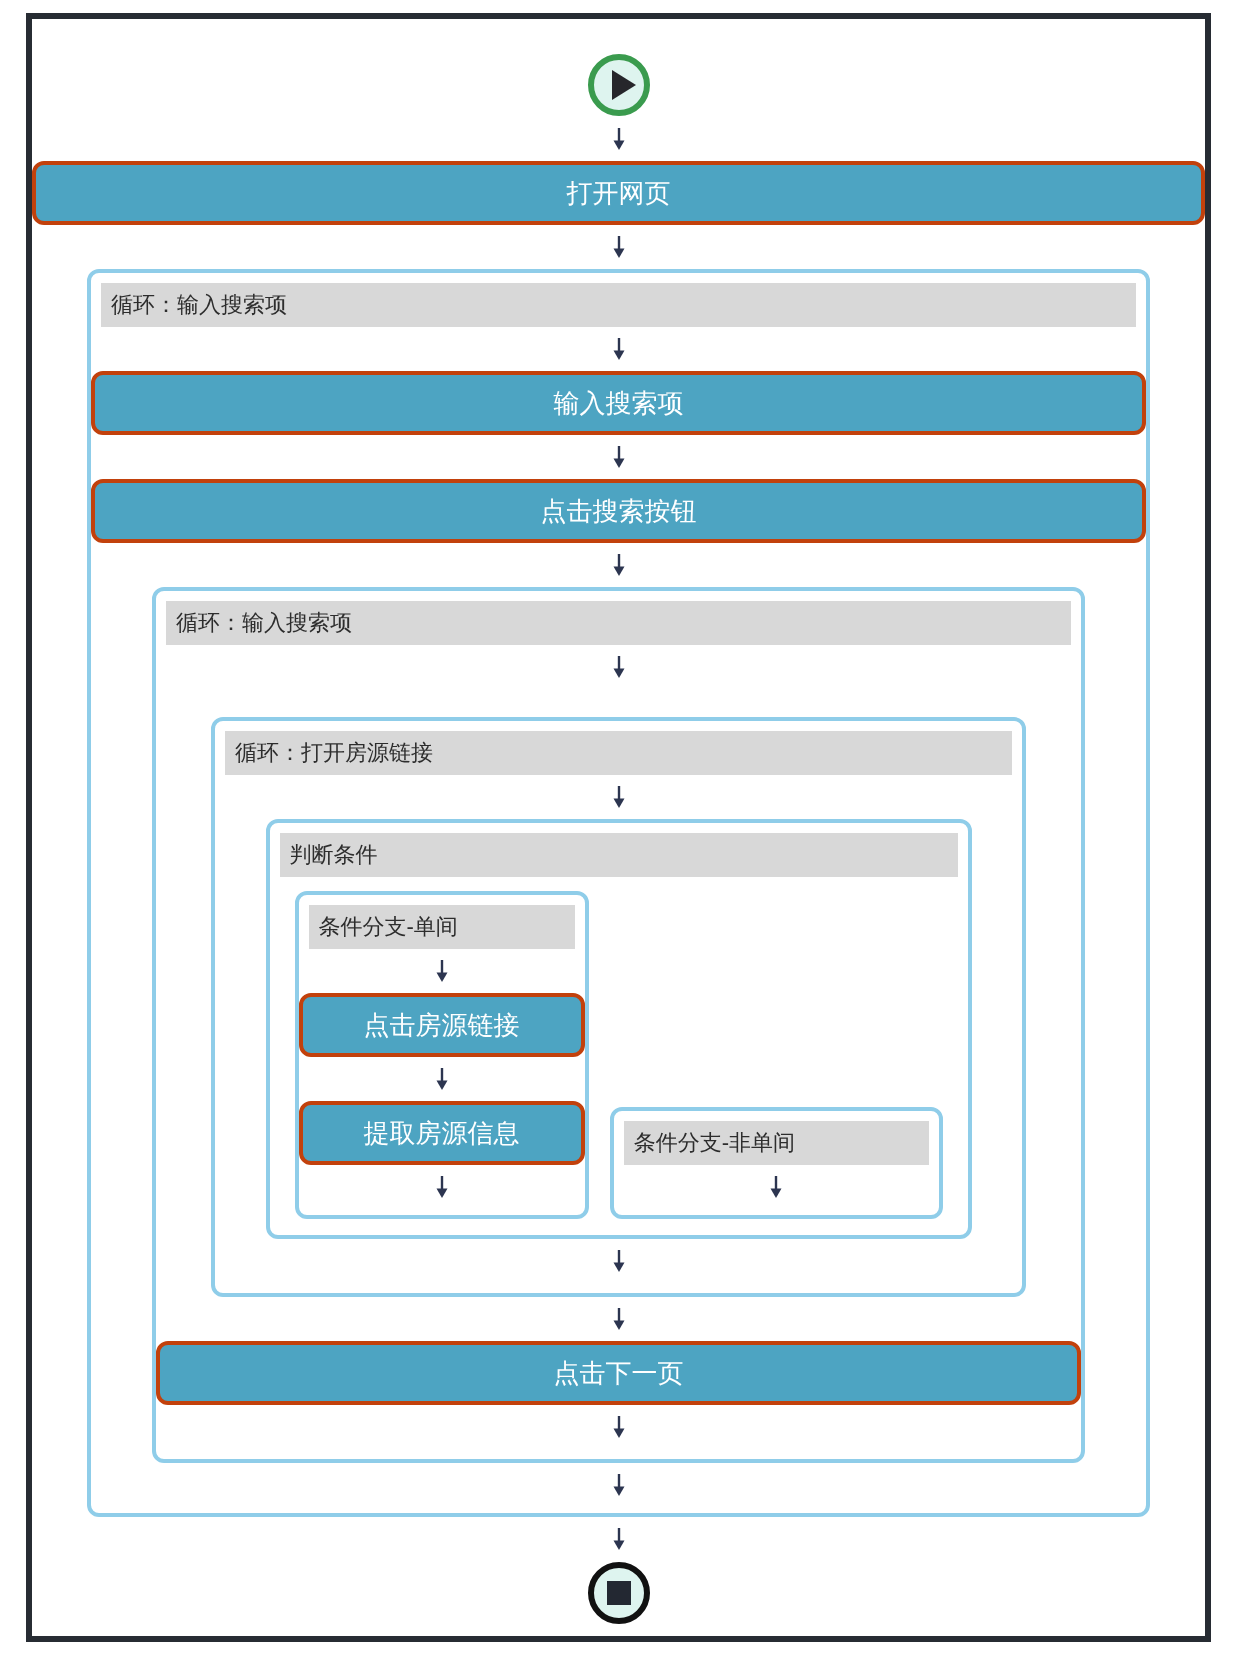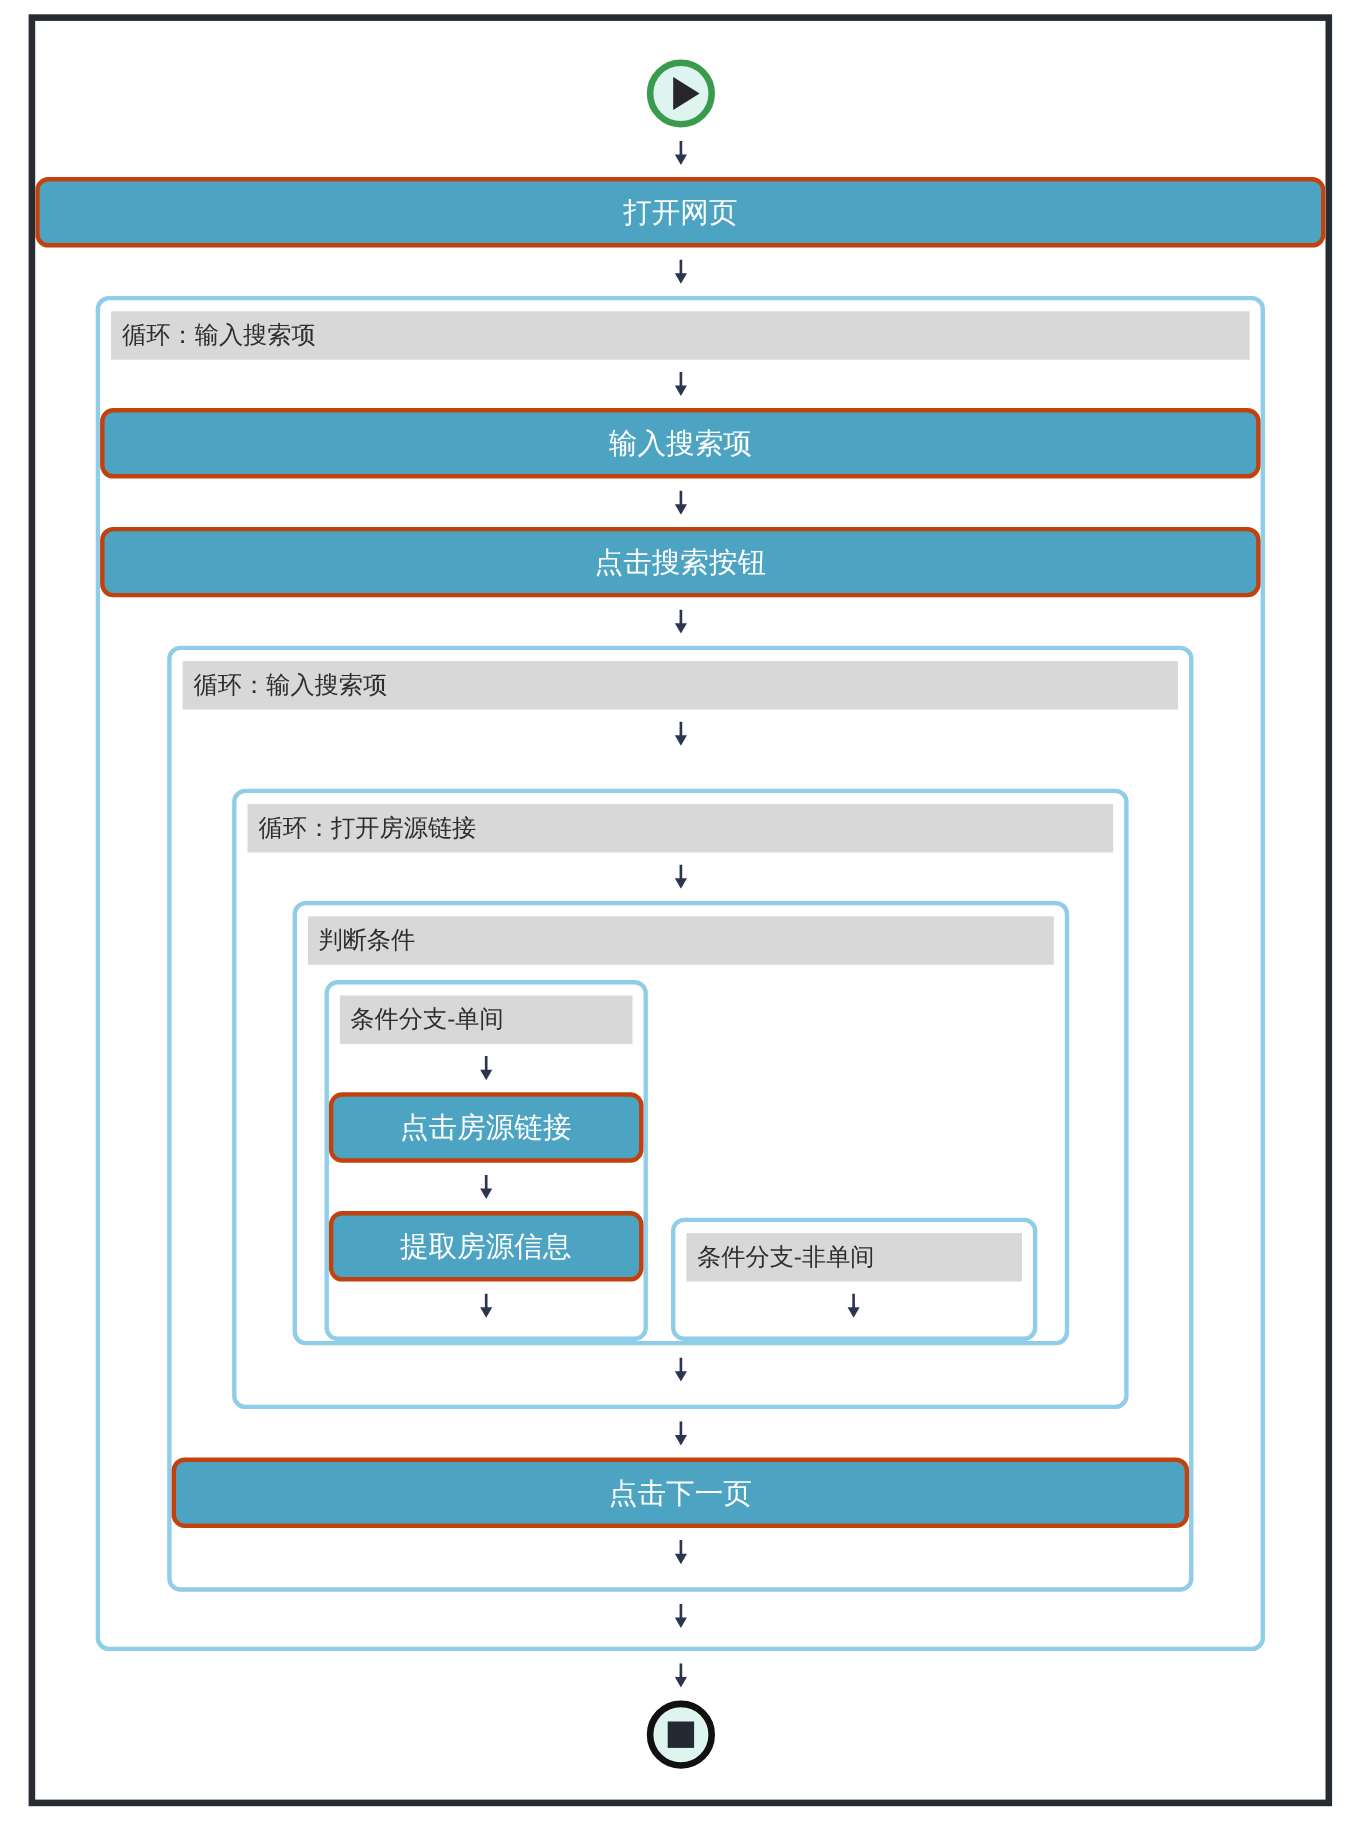--- a/index.html
+++ b/index.html
@@ -62,21 +62,21 @@
     font-size: 22px;
     line-height: 44px;
     white-space: nowrap;
     overflow: hidden;
     cursor: pointer;
   }
 
   .loop1 { width: 1063px; padding-bottom: 6px; }
   .loop2 { width: 933px;  padding-bottom: 10px; }
   .loop3 { width: 815px;  padding-bottom: 10px; margin-top: 39px; }
-  .cond  { width: 706px;  }
+  .cond  { width: 706px;  padding-bottom: 16px; }
 
   .branch-row {
     width: 648px;
     margin: 14px auto 0 auto;
     display: flex;
     align-items: flex-end;
     gap: 21px;
   }
   .branch1 { width: 312px; padding-bottom: 6px; }
   .branch2 { width: 353px; padding-bottom: 6px; }

